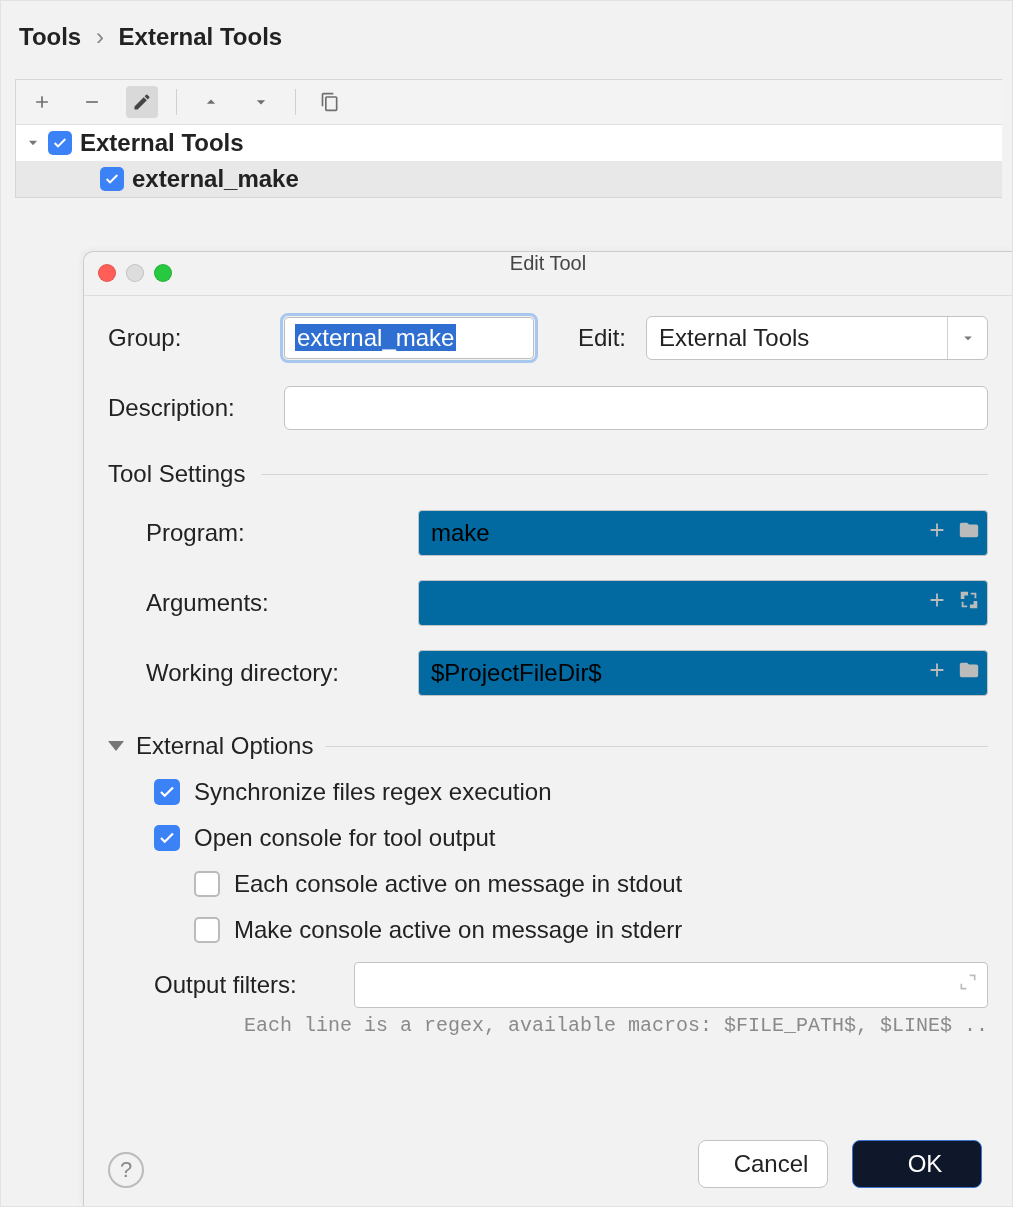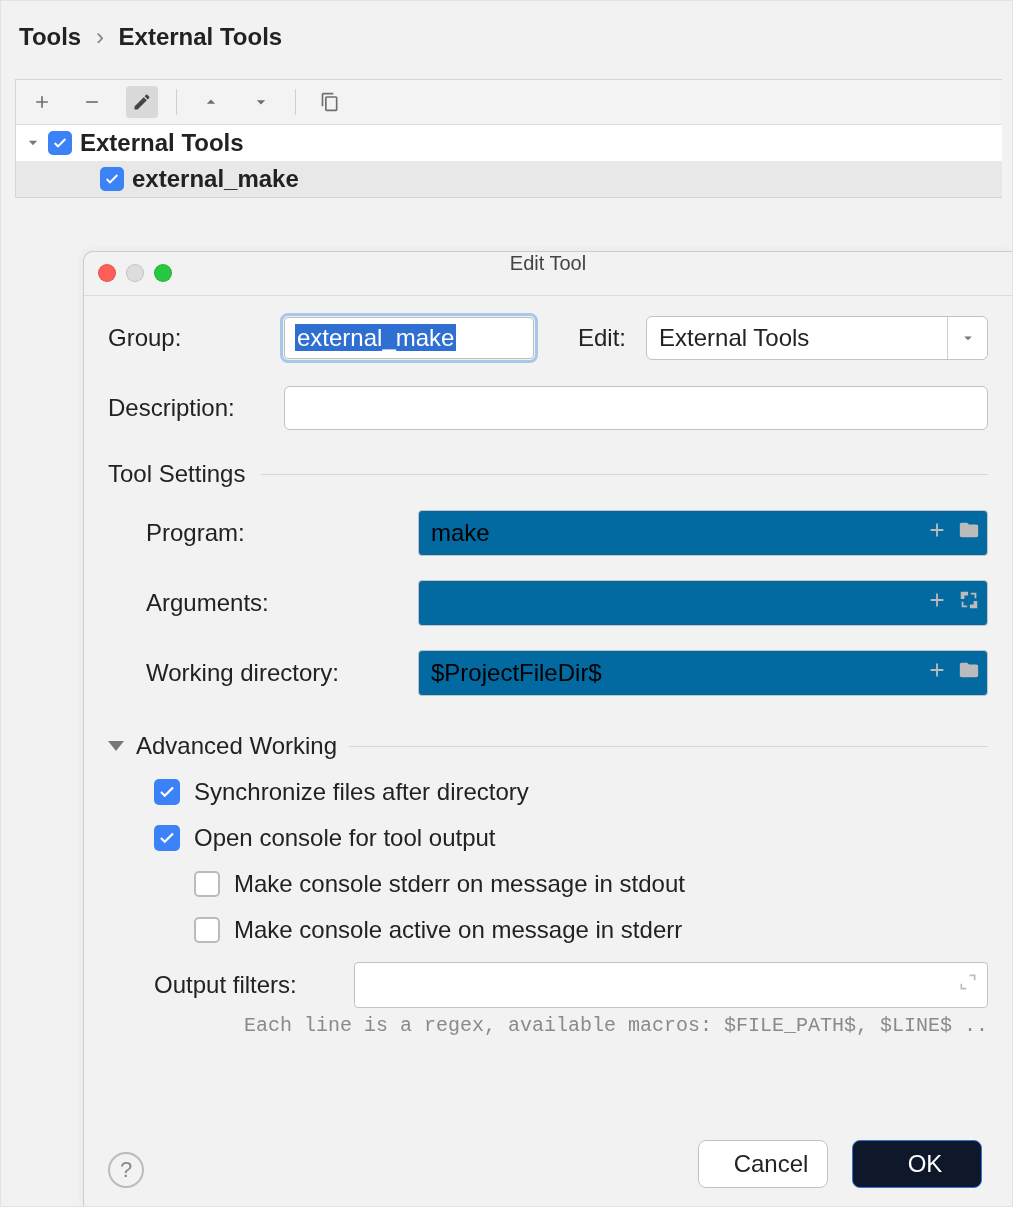--- a/index.html
+++ b/index.html
@@ -336,44 +336,44 @@
               <span><svg viewBox="0 0 24 24">
                     <path d="M10 4H4a2 2 0 0 0-2 2v12a2 2 0 0 0 2 2h16a2 2 0 0 0 2-2V8a2 2 0 0 0-2-2h-8l-2-2z" fill="currentColor"></path>
                   </svg></span>
             </div>
           </div>
         </div>
       </div>
 
       <div class="adv-row">
         <div class="tri"></div>
-        <span class="section-title">Advanced Working</span>
+        <span class="section-title">External Options</span>
         <div class="line" style="flex:1;height:1px;background:#d6d6d6"></div>
       </div>
 
       <div class="opt-list">
         <div class="opt">
           <div class="cbox on">
               <svg viewBox="0 0 24 24">
                 <path d="M20 6L9 17l-5-5" fill="none" stroke="currentColor" stroke-width="3"></path>
               </svg>
             </div>
-          <span>Synchronize files after directory</span>
+          <span>Synchronize files regex execution</span>
         </div>
         <div class="opt">
           <div class="cbox on">
               <svg viewBox="0 0 24 24">
                 <path d="M20 6L9 17l-5-5" fill="none" stroke="currentColor" stroke-width="3"></path>
               </svg>
             </div>
           <span>Open console for tool output</span>
         </div>
         <div class="opt sub">
           <div class="cbox off"></div>
-          <span>Make console stderr on message in stdout</span>
+          <span>Each console active on message in stdout</span>
         </div>
         <div class="opt sub">
           <div class="cbox off"></div>
           <span>Make console active on message in stderr</span>
         </div>
       </div>
 
       <div class="of-row">
         <span class="flabel2">Output filters:</span>
         <div class="of-wrap">

